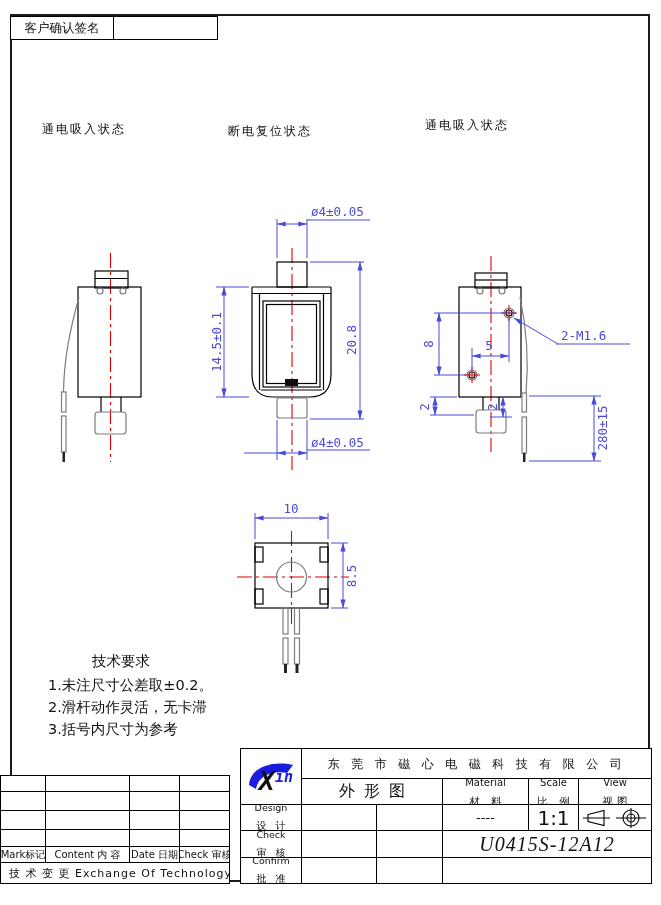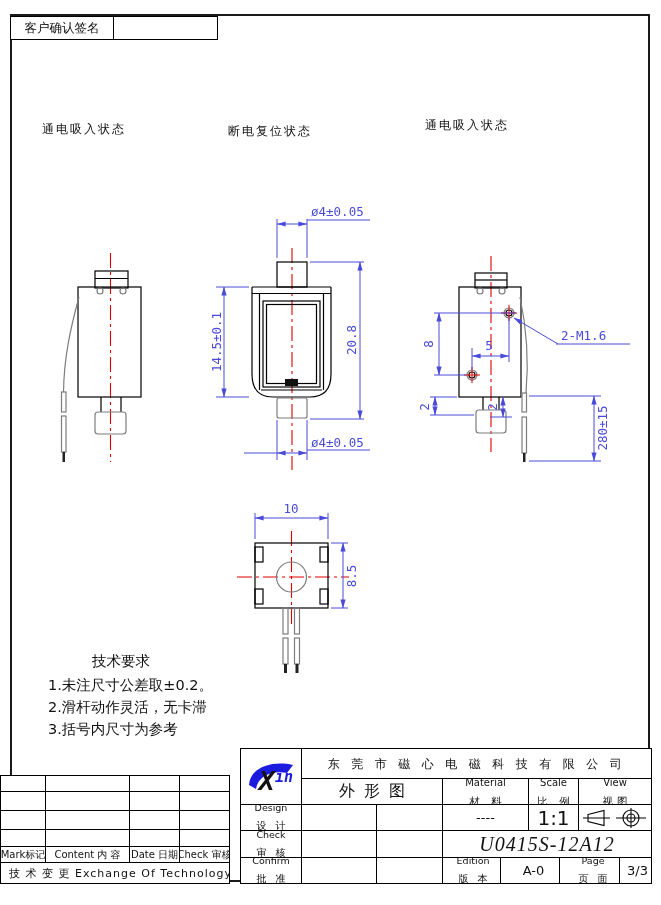--- a/index.html
+++ b/index.html
@@ -268,27 +268,15 @@
     </div>
     <div class="cell" style="grid-row:4;grid-column:2"></div>
     <div class="cell" style="grid-row:4;grid-column:3"></div>
     <div class="cell nbr model" style="grid-row:4;grid-column:4/7">U0415S-12A12</div>
     <div class="cell nbb" style="grid-row:5;grid-column:1">
       <div class="sm-en">Confirm</div>
       <div class="sm-cn">批 准</div>
     </div>
     <div class="cell nbb" style="grid-row:5;grid-column:2"></div>
     <div class="cell nbb" style="grid-row:5;grid-column:3"></div>
-    <div class="cell ed nbr nbb" style="grid-row:5;grid-column:4/7;display:grid">
-      <div class="cell nbb">
-        <div class="sm-en">Edition</div>
-        <div class="sm-cn">版 本</div>
-      </div>
-      <div class="cell val nbb">A-0</div>
-      <div class="cell nbb">
-        <div class="sm-en">Page</div>
-        <div class="sm-cn">页 面</div>
-      </div>
-      <div class="cell val nbr nbb">3/3</div>
-    </div>
   </div>
 
 </div>
 
 </body></html>

